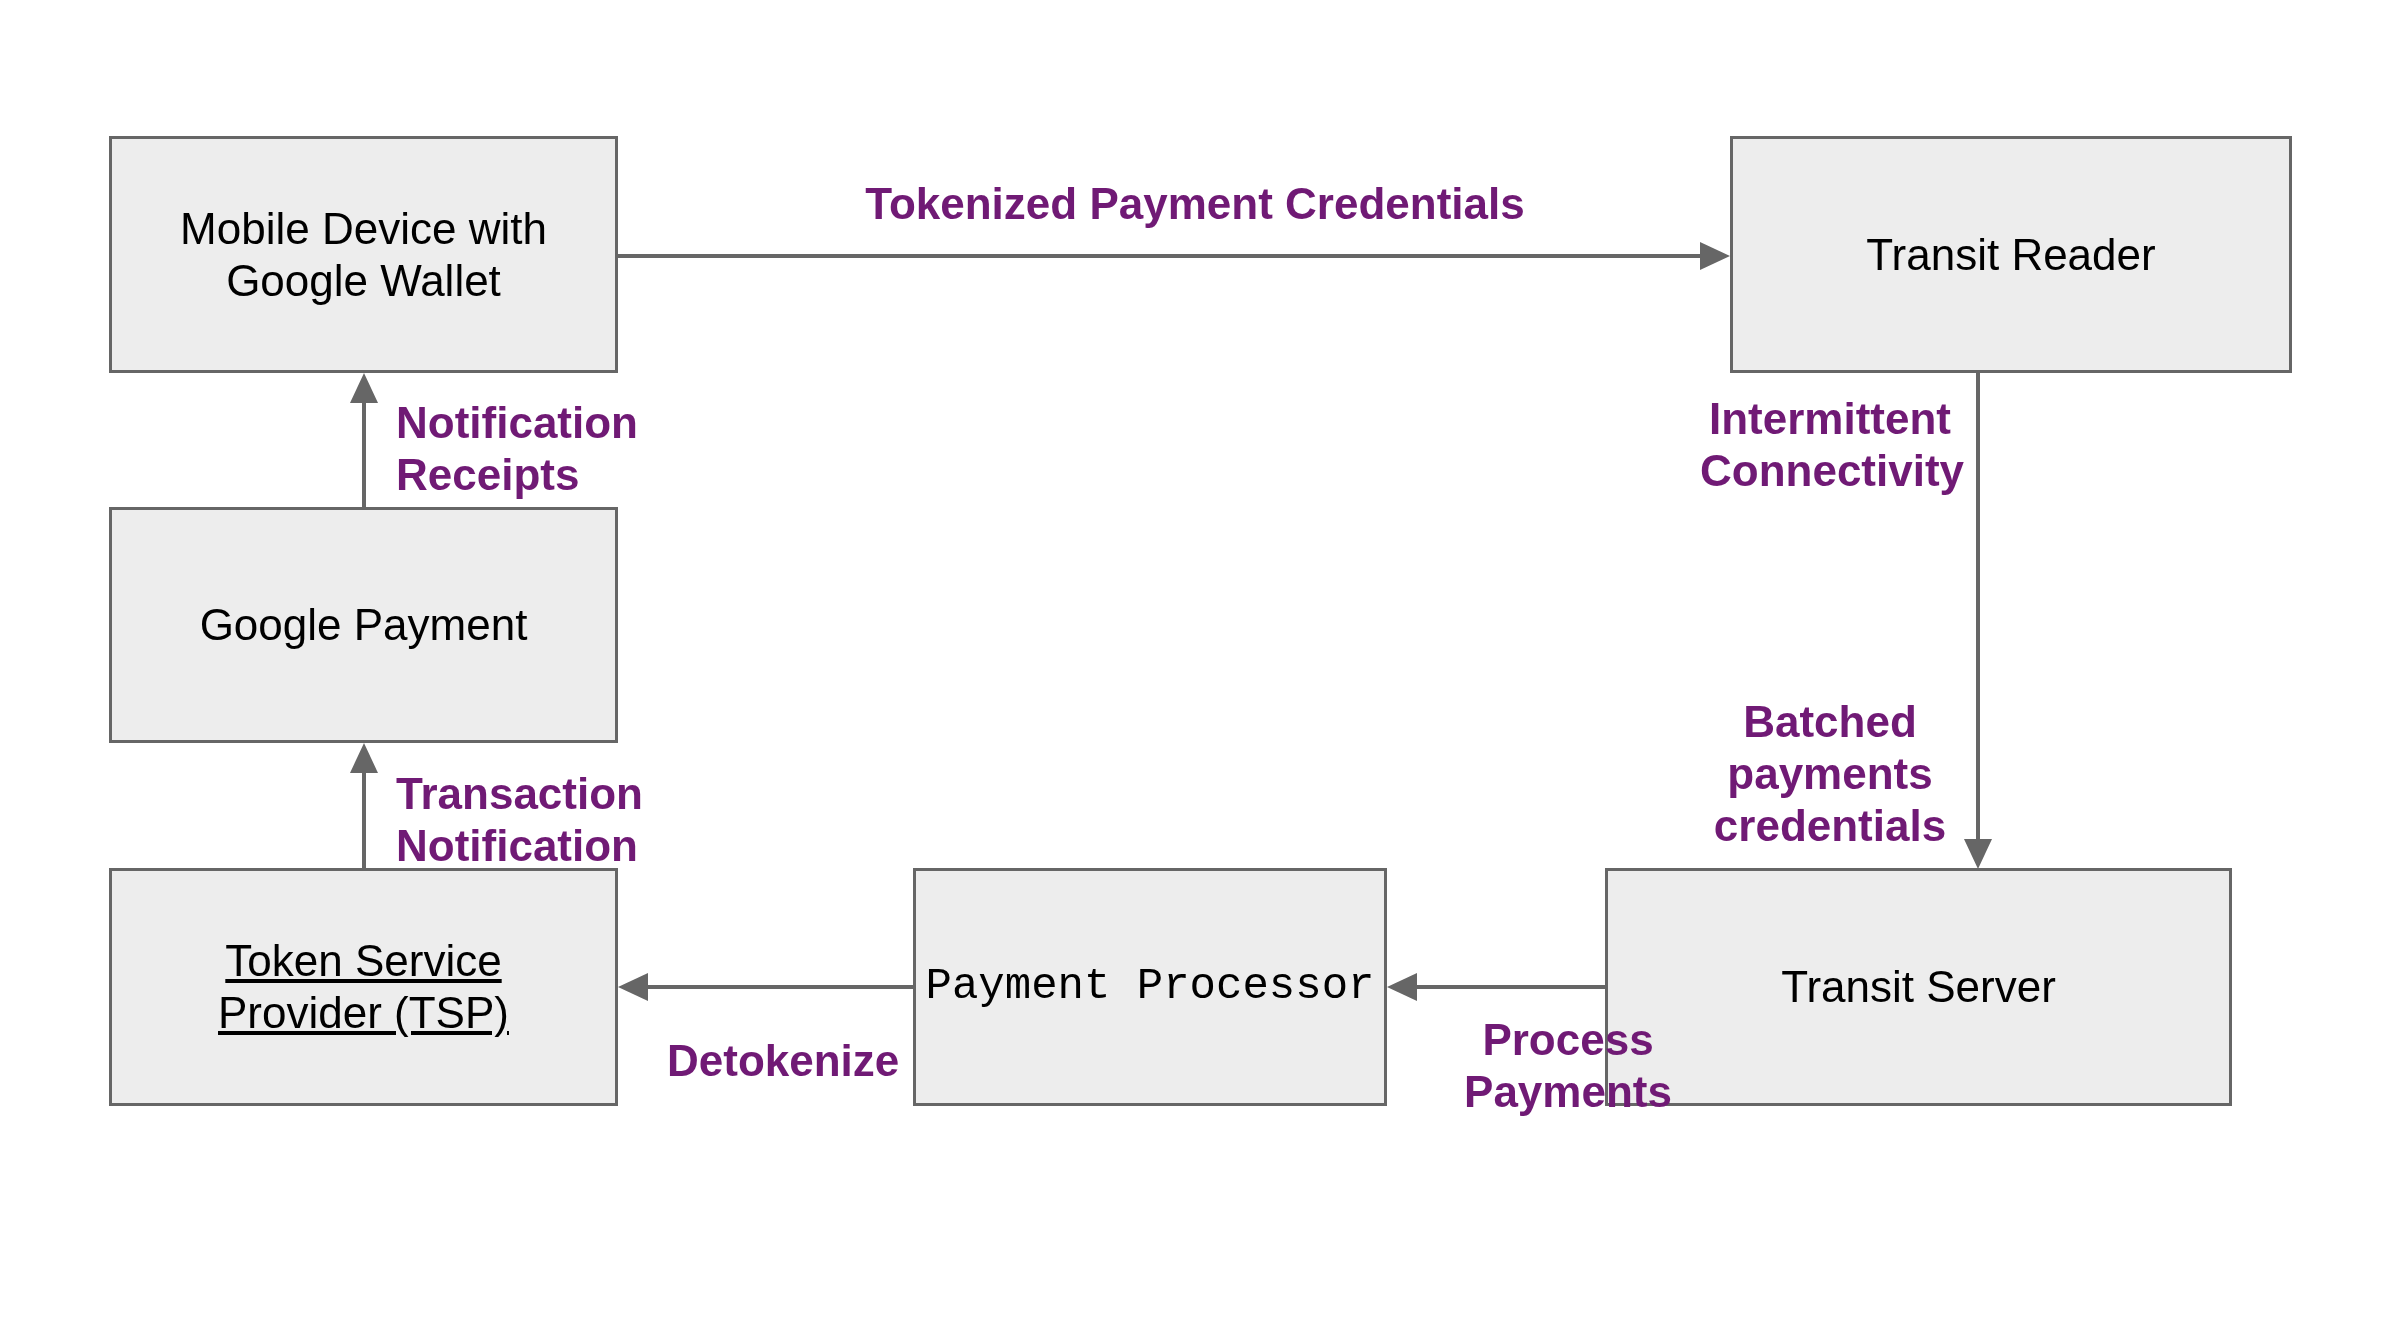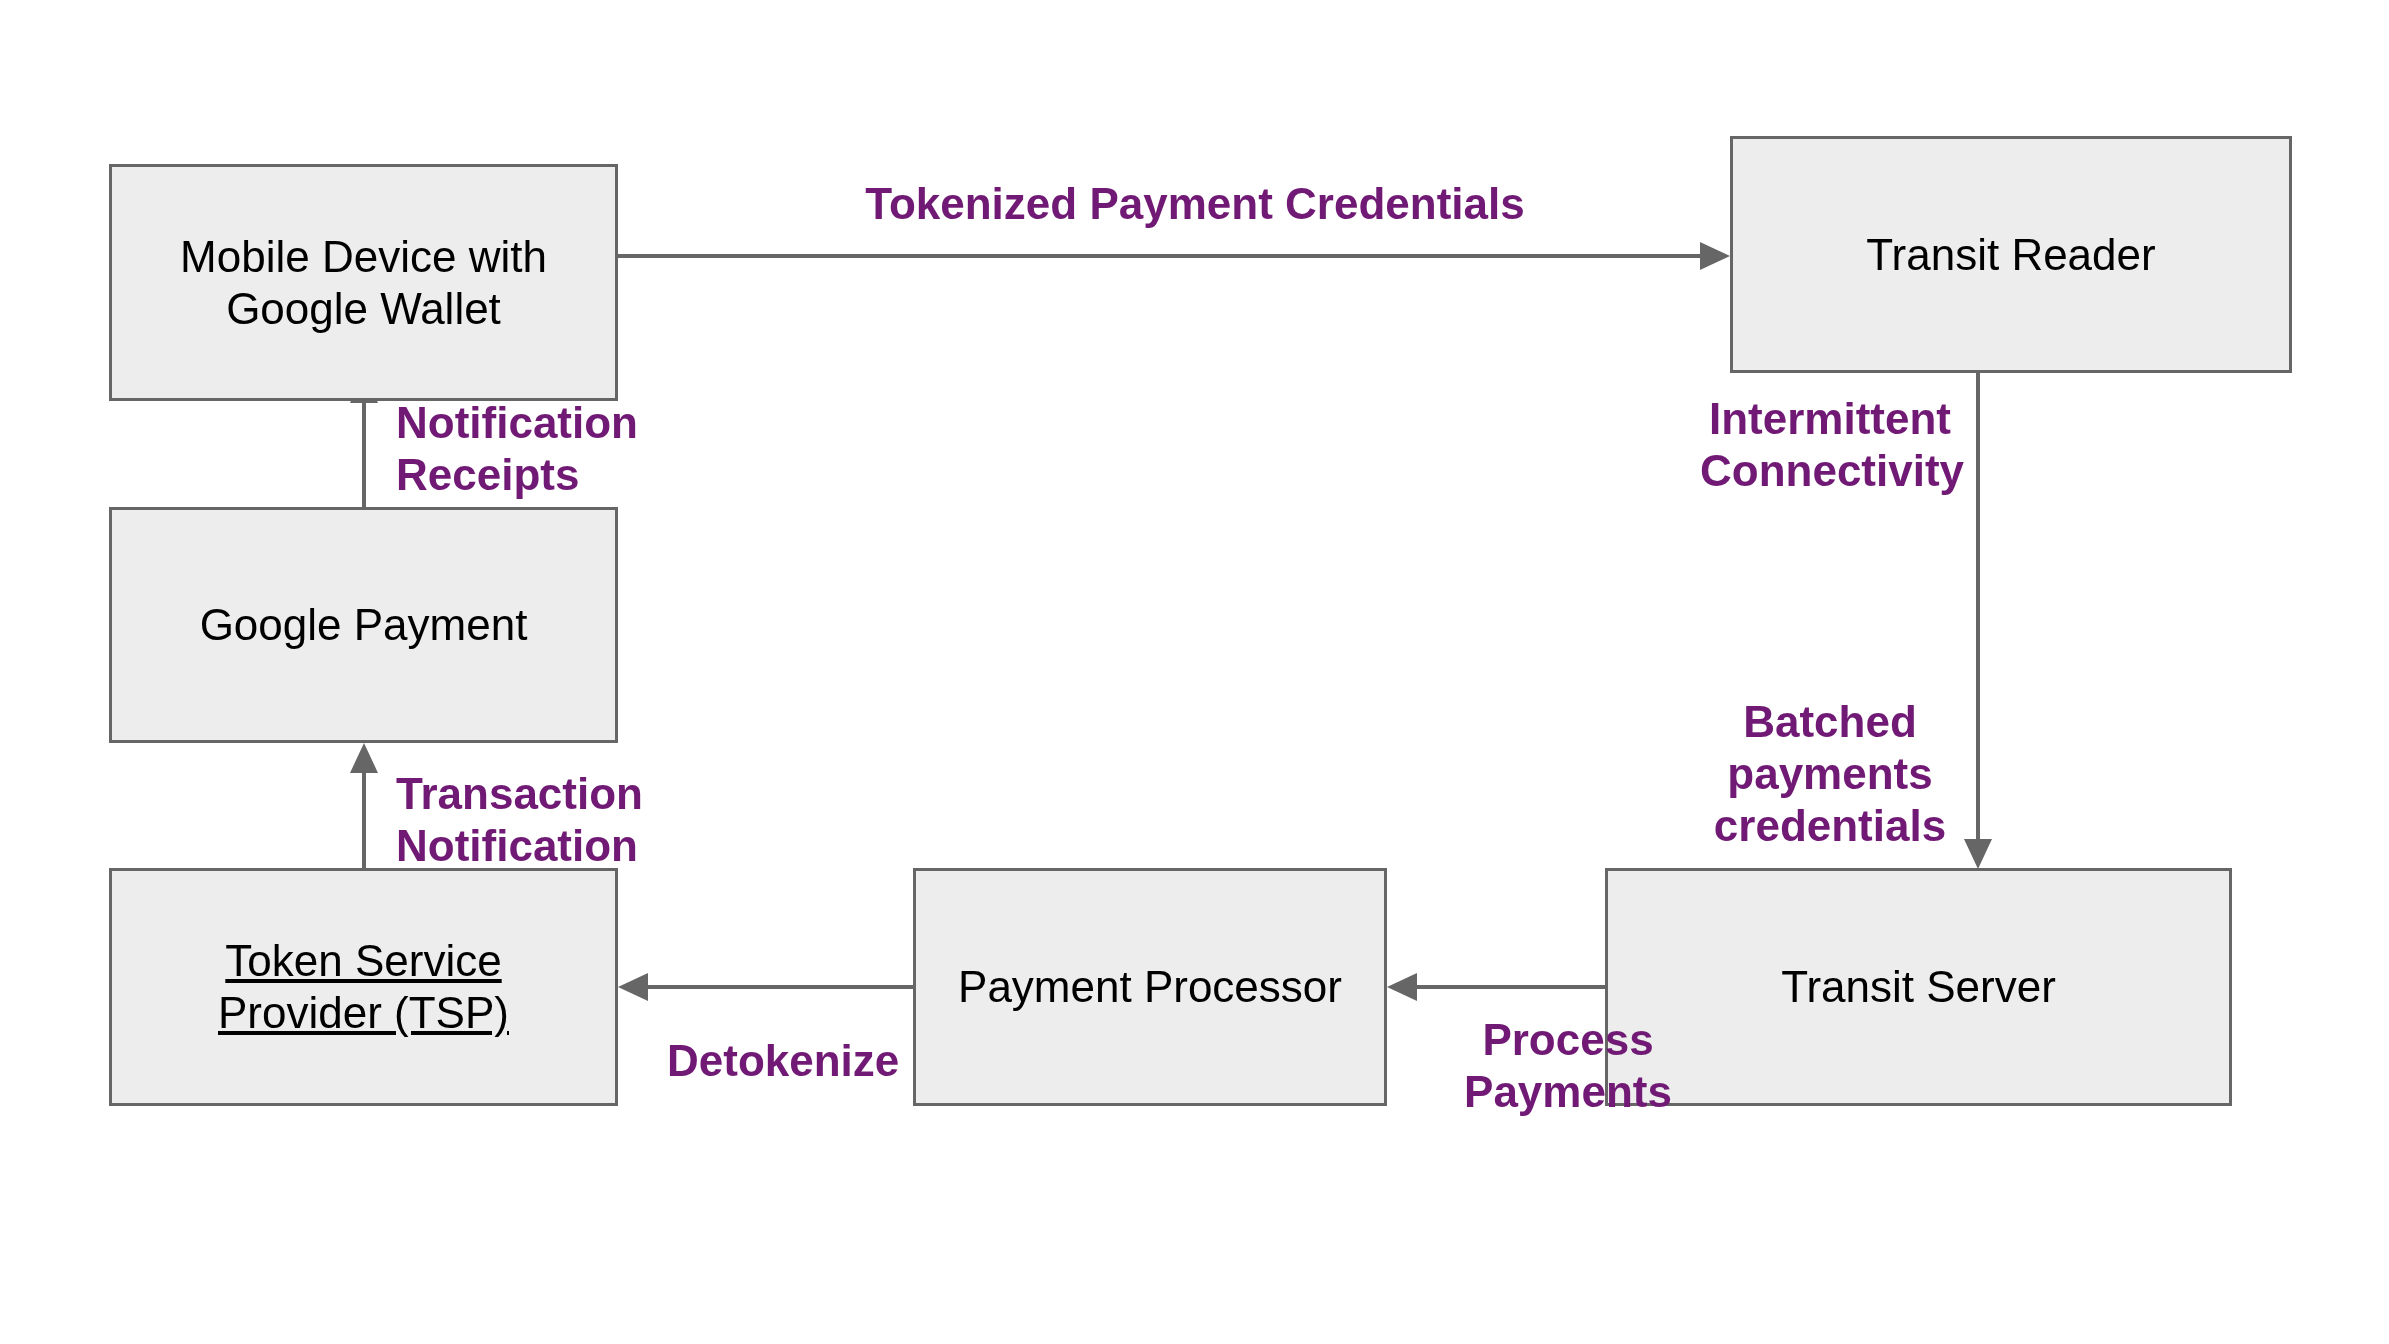--- a/index.html
+++ b/index.html
@@ -97,39 +97,39 @@
       <line class="edge-line" x1="364" y1="868" x2="364" y2="761"></line>
       <polygon class="edge-head" points="364,743 350,773 378,773"></polygon>
     </g>
 
     <g>
       <line class="edge-line" x1="364" y1="507" x2="364" y2="391"></line>
       <polygon class="edge-head" points="364,373 350,403 378,403"></polygon>
     </g>
   </svg>
 
-  <div class="node" style="left:109px; top:136px; width:509px; height:237px;margin-top:28px;">
+  <div class="node" style="left:109px; top:136px; width:509px; height:237px;">
     <span class="node-label">Mobile Device with
 Google Wallet</span>
   </div>
 
   <div class="node" style="left:1730px; top:136px; width:562px; height:237px;">
     <span class="node-label">Transit Reader</span>
   </div>
 
   <div class="node" style="left:109px; top:507px; width:509px; height:236px;">
     <span class="node-label">Google Payment</span>
   </div>
 
   <div class="node" style="left:109px; top:868px; width:509px; height:238px;text-decoration:underline;">
     <span class="node-label">Token Service
 Provider (TSP)</span>
   </div>
 
-  <div class="node" style="left:913px; top:868px; width:474px; height:238px;">
+  <div class="node" style="left:913px; top:868px; width:474px; height:238px;font-family:Liberation Mono, monospace;">
     <span class="node-label">Payment Processor</span>
   </div>
 
   <div class="node" style="left:1605px; top:868px; width:627px; height:238px;">
     <span class="node-label">Transit Server</span>
   </div>
 
   <div class="edge-label center" style="left:835px; top:178px; width:720px;">Tokenized Payment Credentials</div>
 
   <div class="edge-label center" style="left:1700px; top:393px; width:260px;">Intermittent

